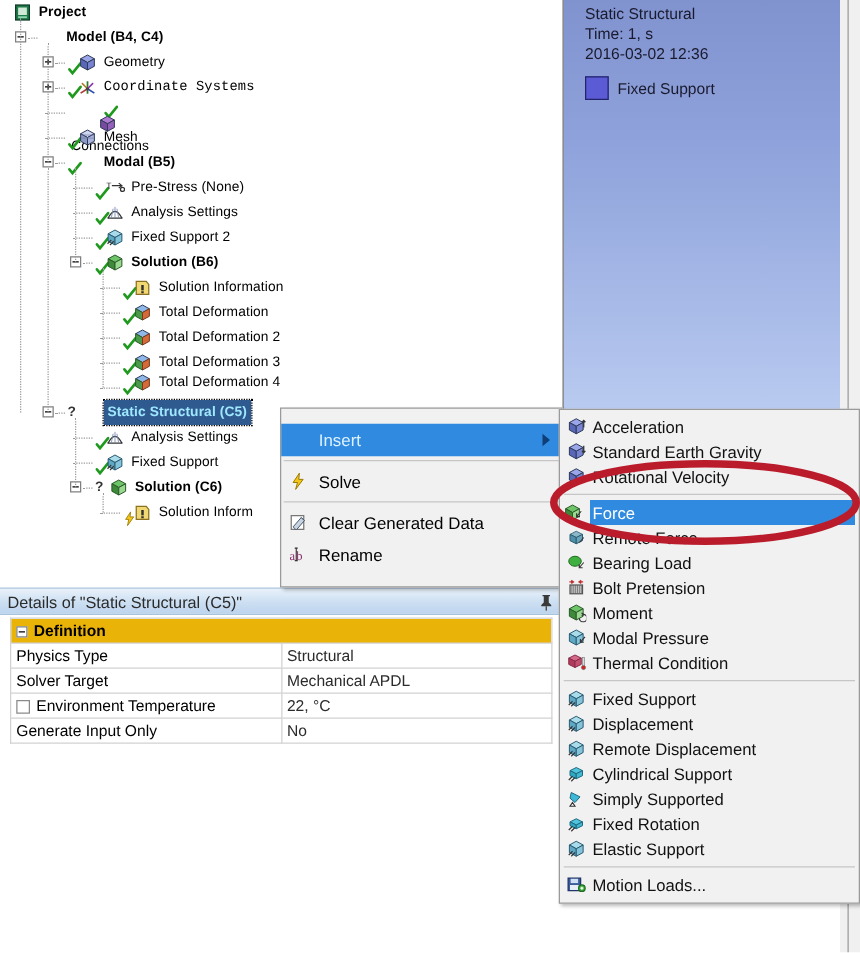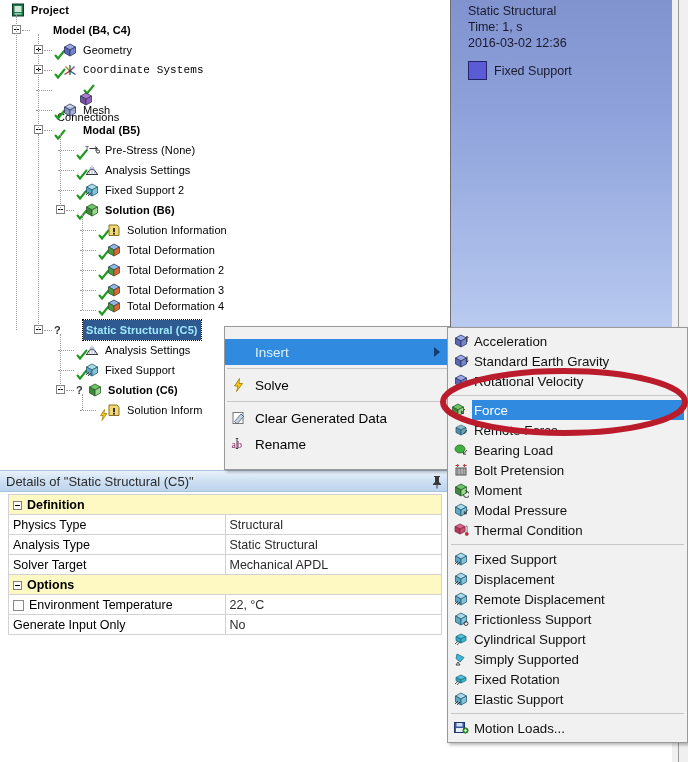--- a/index.html
+++ b/index.html
@@ -57,21 +57,21 @@
       border-top:1px solid #a9c3dd;border-bottom:1px solid #a9c3dd;box-sizing:border-box;
       display:flex;align-items:center;}
   #details-title{font-size:13px;color:#2b2b2b;padding-left:6px;}
   #pin-icon{position:absolute;right:7px;top:4px;width:12px;height:14px;}
 
   .dtable{position:absolute;left:8px;top:42px;width:434px;border-collapse:collapse;
           font-size:12.5px;table-layout:fixed;}
   .dtable td{border:1px solid #d2d2d2;height:19px;padding:0 4px;vertical-align:middle;
              overflow:hidden;white-space:nowrap;}
   .dtable td.k{width:186px;}
-  .dtable tr.grp td{font-weight:bold;background:#fef9c3;border-left:none;}
+  .dtable tr.grp td{font-weight:bold;background:#eab308;border-left:none;}
   .grpbox{display:inline-block;width:9px;height:9px;border:1px solid #808080;background:#fff;
           position:relative;margin-right:5px;vertical-align:middle;box-sizing:border-box;}
   .grpbox:before{content:"";position:absolute;left:1px;top:3px;width:5px;height:1px;background:#000;}
   .val{color:#2b2b2b;}
   .cbox{display:inline-block;width:11px;height:11px;border:1px solid #8a8a8a;background:#fff;
         margin-right:5px;vertical-align:middle;box-sizing:border-box;}
 
   
   #ctx-menu{left:224px;top:326px;width:226px;background:#f1f1f1;
             border:1px solid #9a9a9a;box-shadow:2px 2px 3px rgba(0,0,0,.28);
@@ -383,29 +383,22 @@
   <table class="dtable" id="details-table">
     <tbody id="details-body">
         <tr class="grp">
           <td colspan="2" style="border-left:1px solid #d2d2d2;"><span class="grpbox"></span><span>Definition</span></td>
         </tr>
         <tr>
           <td class="k"><span>Physics Type</span></td>
           <td class="val"><span>Structural</span></td>
         </tr>
         <tr>
-          <td class="k"><span>Analysis Type</span></td>
-          <td class="val"><span>Static Structural</span></td>
-        </tr>
-        <tr>
           <td class="k"><span>Solver Target</span></td>
           <td class="val"><span>Mechanical APDL</span></td>
-        </tr>
-        <tr class="grp">
-          <td colspan="2" style="border-left:1px solid #d2d2d2;"><span class="grpbox"></span><span>Options</span></td>
         </tr>
         <tr>
           <td class="k"><span class="cbox"></span><span>Environment Temperature</span></td>
           <td class="val"><span>22, °C</span></td>
         </tr>
         <tr>
           <td class="k"><span>Generate Input Only</span></td>
           <td class="val"><span>No</span></td>
         </tr>
       </tbody>
@@ -557,29 +550,20 @@
       <span style="position:absolute;left:5px;top:50%;transform:translateY(-50%);width:16px;height:16px;"><svg width="16" height="16" viewBox="0 0 16 16">
           <path d="M8 2 L13.5 5 L8 8 L2.5 5 Z" fill="#a9dcea" stroke="#2a5a70" stroke-width=".8"></path>
           <path d="M2.5 5 L8 8 L8 14 L2.5 11 Z" fill="#5fa8c4" stroke="#2a5a70" stroke-width=".8"></path>
           <path d="M13.5 5 L8 8 L8 14 L13.5 11 Z" fill="#84c4da" stroke="#2a5a70" stroke-width=".8"></path>
           <path d="M2 13 L5 10 M4 14 L7 11" stroke="#333" stroke-width=".9"></path>
         </svg></span>
       <span>Remote Displacement</span>
     </div>
     <div class="srow">
       <span style="position:absolute;left:5px;top:50%;transform:translateY(-50%);width:16px;height:16px;"><svg width="16" height="16" viewBox="0 0 16 16">
-          <path d="M8 2 L13.5 5 L8 8 L2.5 5 Z" fill="#a9dcea" stroke="#2a5a70" stroke-width=".8"></path>
-          <path d="M2.5 5 L8 8 L8 14 L2.5 11 Z" fill="#5fa8c4" stroke="#2a5a70" stroke-width=".8"></path>
-          <path d="M13.5 5 L8 8 L8 14 L13.5 11 Z" fill="#84c4da" stroke="#2a5a70" stroke-width=".8"></path>
-          <circle cx="13" cy="12.5" r="2" fill="none" stroke="#333" stroke-width=".9"></circle>
-        </svg></span>
-      <span>Frictionless Support</span>
-    </div>
-    <div class="srow">
-      <span style="position:absolute;left:5px;top:50%;transform:translateY(-50%);width:16px;height:16px;"><svg width="16" height="16" viewBox="0 0 16 16">
           <path d="M8 3 L13 5.5 L8 8 L3 5.5 Z" fill="#4fc4dc" stroke="#1f6a80" stroke-width=".8"></path>
           <path d="M3 5.5 L8 8 L8 12 L3 9.5 Z" fill="#2fa8c4" stroke="#1f6a80" stroke-width=".8"></path>
           <path d="M13 5.5 L8 8 L8 12 L13 9.5 Z" fill="#3fb8d0" stroke="#1f6a80" stroke-width=".8"></path>
           <path d="M2 13 L5 10 M4 14 L7 11" stroke="#333" stroke-width=".9"></path>
         </svg></span>
       <span>Cylindrical Support</span>
     </div>
     <div class="srow">
       <span style="position:absolute;left:5px;top:50%;transform:translateY(-50%);width:16px;height:16px;"><svg width="16" height="16" viewBox="0 0 16 16">
           <path d="M4 3 L11 6.5 L7 11 L3 7.5 Z" fill="#3fb8d8" stroke="#1f6a80" stroke-width=".8"></path>

